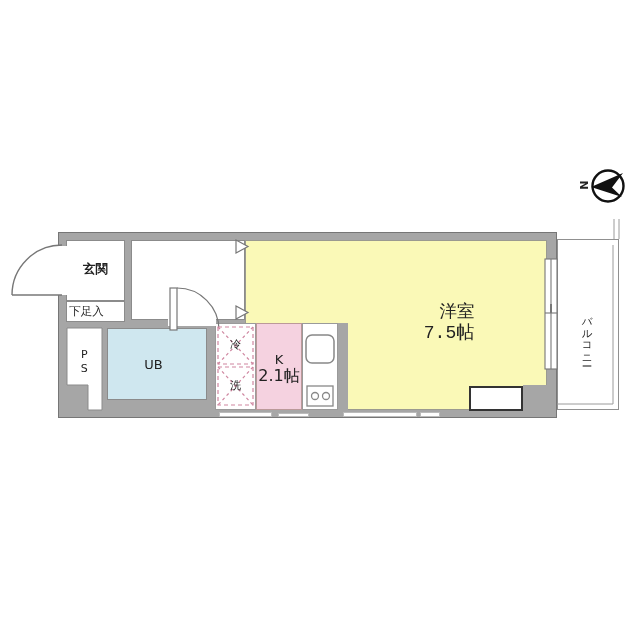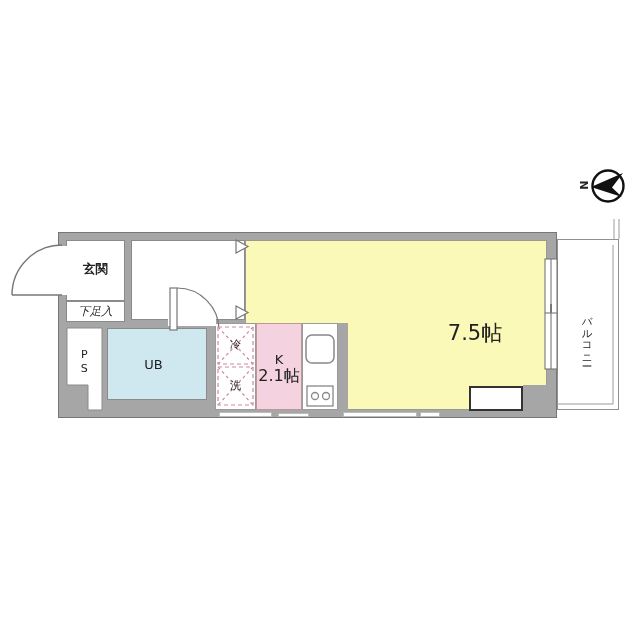--- a/index.html
+++ b/index.html
@@ -106,24 +106,25 @@
       <circle cx="326" cy="396" r="3.5"></circle>
     </g>
 
     <g>
       <circle cx="608" cy="186" r="15.5" fill="#fff" stroke="#111" stroke-width="2.4"></circle>
       <polygon points="591,187 623,173 612,187.5 622,197" fill="#111"></polygon>
     </g>
   </svg>
 
   <div class="lbl" style="left:66px;top:261px;width:59px;height:16px;font-size:12.5px;font-weight:bold;">玄関</div>
-  <div class="lbl" style="left:66px;top:303px;width:59px;height:16px;font-size:11.5px;font-style:italic;">下足入</div>
+  <div class="lbl" style="left:57px;top:303px;width:59px;height:16px;font-size:11.5px;">下足入</div>
   <div class="lbl vert" style="left:75px;top:338px;width:18px;height:48px;font-size:11px;">PS</div>
   <div class="lbl" style="left:107px;top:357px;width:93px;height:16px;font-size:13px;">UB</div>
   <div class="lbl" style="left:218px;top:338px;width:35px;height:14px;font-size:11px;">冷</div>
   <div class="lbl" style="left:218px;top:379px;width:35px;height:14px;font-size:11px;">洗</div>
   <div class="lbl" style="left:256px;top:352px;width:46px;height:15px;font-size:13px;">K</div>
   <div class="lbl" style="left:252px;top:369px;width:54px;height:15px;font-size:16px;">2.1帖</div>
-  <div class="lbl" style="left:405px;top:323px;width:140px;height:21px;font-size:21px;">7.5帖</div>
+  <div class="lbl" style="left:387px;top:301px;width:140px;height:21px;font-size:17.5px;">洋室</div>
+  <div class="lbl" style="left:379px;top:323px;width:140px;height:21px;font-size:18px;font-family:Liberation Mono, monospace;">7.5帖</div>
   <div class="lbl vert" style="left:577px;top:292px;width:20px;height:86px;font-size:10.5px;">バルコニー</div>
   <div class="lbl" style="left:575px;top:178px;width:16px;height:14px;font-size:11px;font-weight:600;transform:rotate(90deg);">N</div>
 
 </div>
 
 </body></html>

